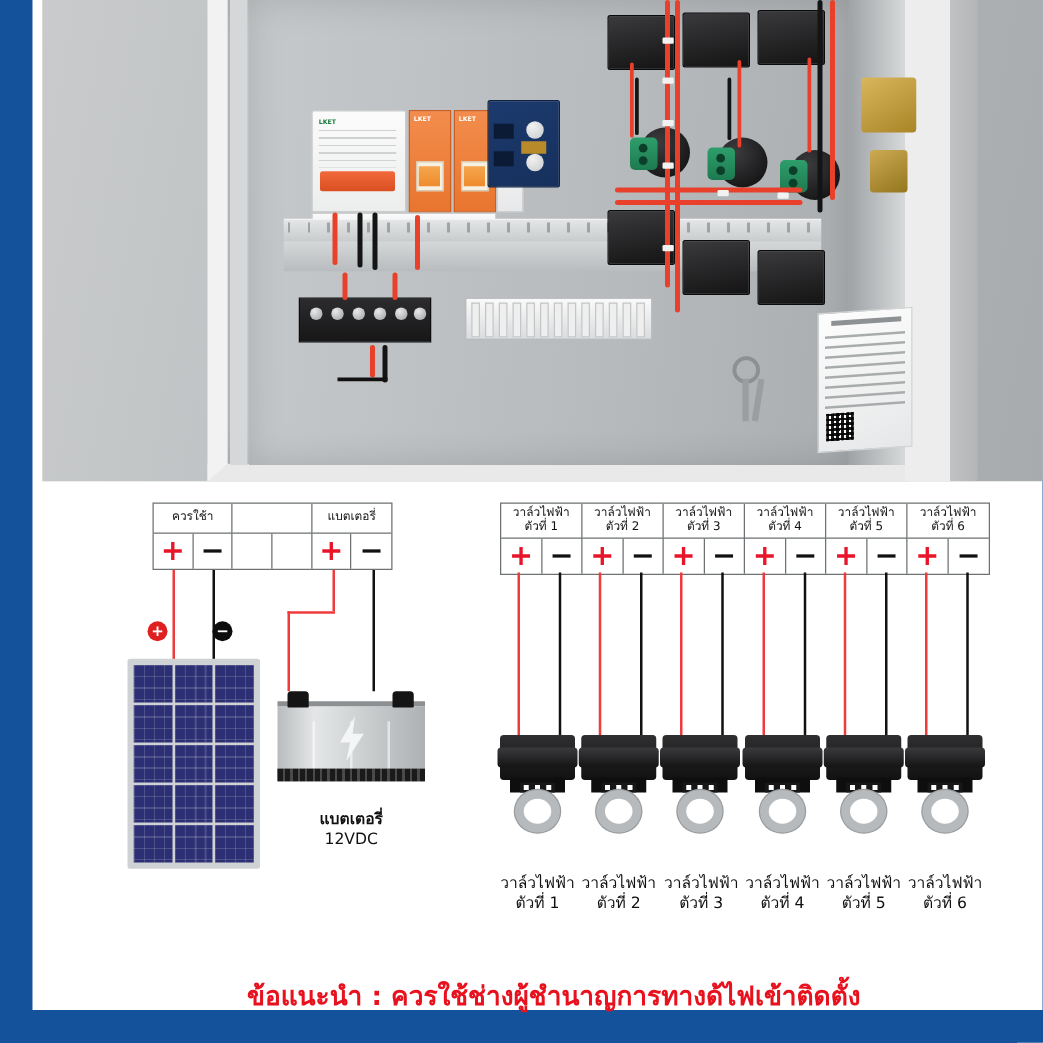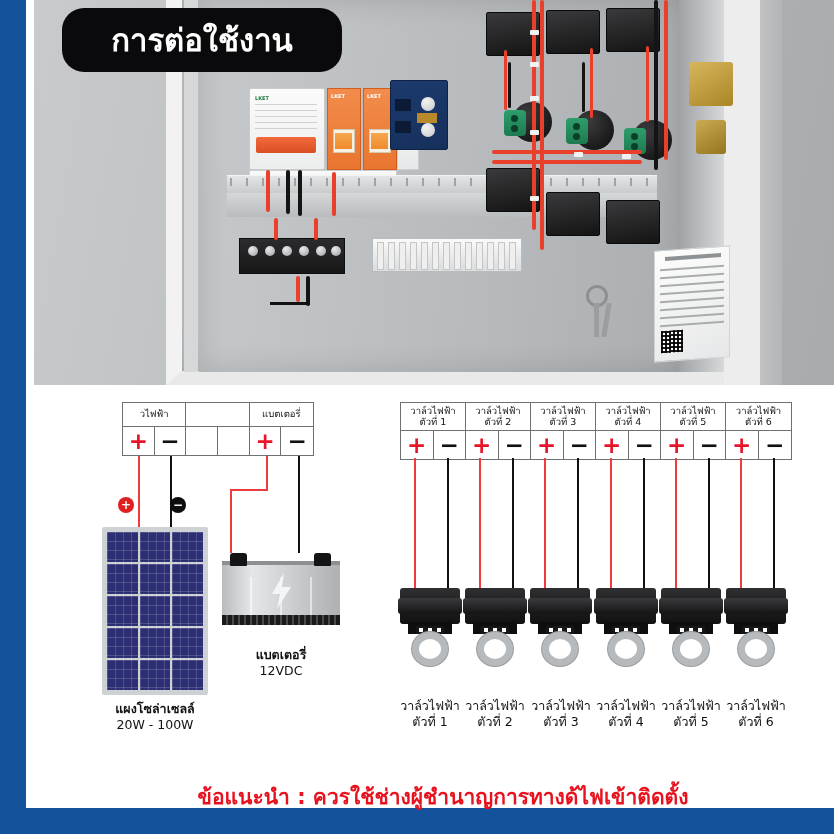--- a/index.html
+++ b/index.html
@@ -341,30 +341,27 @@
         <div class="ln" style="top:34px"></div>
           <div class="ln" style="top:42px"></div>
         <div class="ln" style="top:50px"></div>
           <div class="ln" style="top:58px"></div>
         <div class="ln" style="top:66px"></div>
           <div class="ln" style="top:74px"></div>
         <div class="qr"></div>
       </div>
     </div>
 
-    <div class="badge">
-      <span>การต่อใช้งาน</span>
-    </div>
 
     <div class="diagram">
 
       <div class="term" style="left:96px;top:17px;width:192px;">
         <div class="names">
           <div class="ncell" style="width:64px;height:24px">
-            <span>วไฟฟ้า</span>
+            <span>ควรใช้า</span>
             </div>
           <div class="ncell" style="width:64px;height:24px">
             <span></span>
             </div>
           <div class="ncell" style="width:64px;height:24px">
             <span>แบตเตอรี่</span>
             </div>
         </div>
         <div class="cells">
           <div class="pcell" style="width:32px">
@@ -412,24 +409,20 @@
           <div class="cell"></div>
             <div class="cell"></div>
             <div class="cell"></div>
           <div class="cell"></div>
             <div class="cell"></div>
             <div class="cell"></div>
           <div class="cell"></div>
             <div class="cell"></div>
             <div class="cell"></div>
         </div>
-      </div>
-      <div class="cap-label" style="left:44px;top:316px;width:170px">
-        <div class="cap-bold">แผงโซล่าเซลล์</div>
-        <div>20W - 100W</div>
       </div>
 
       <div class="batt">
         <div class="body">
           <div class="seam" style="left:28px"></div>
           <div class="seam" style="left:58px"></div>
           <div class="seam" style="left:88px"></div>
         </div>
         <div class="term" style="left:8px"></div>
         <div class="term" style="left:92px"></div>

